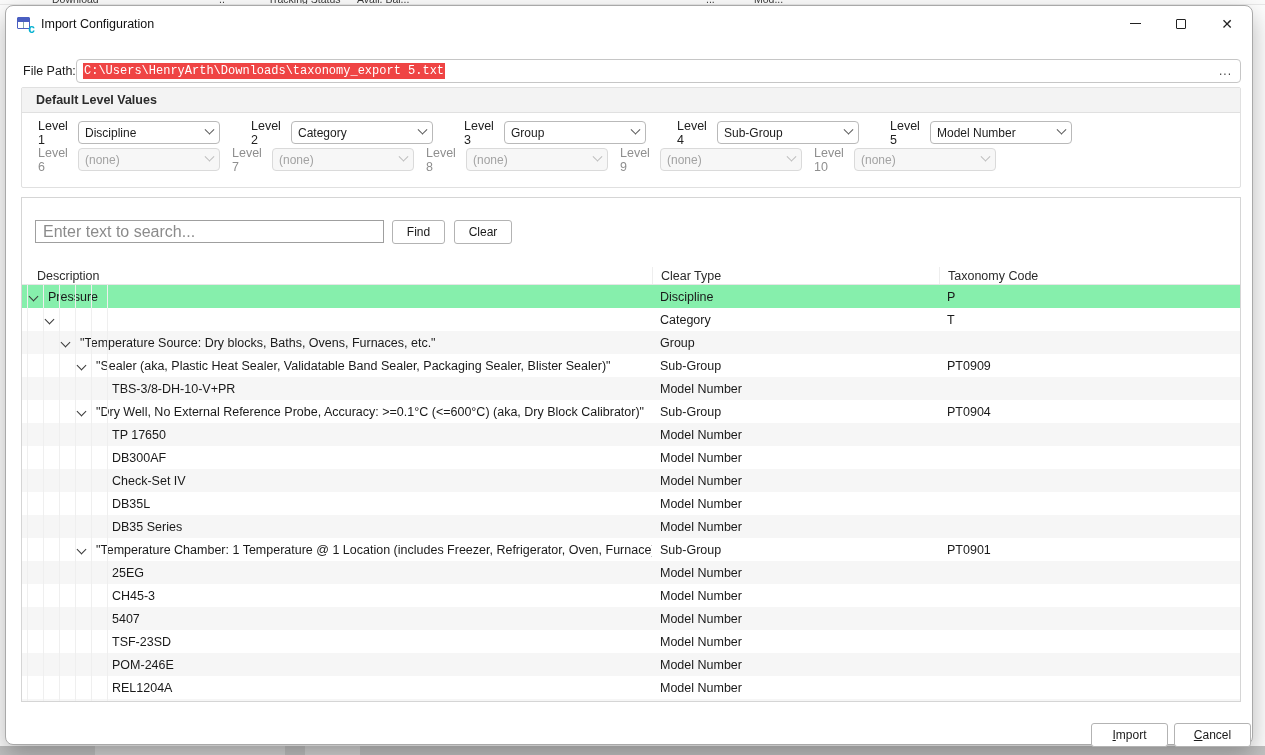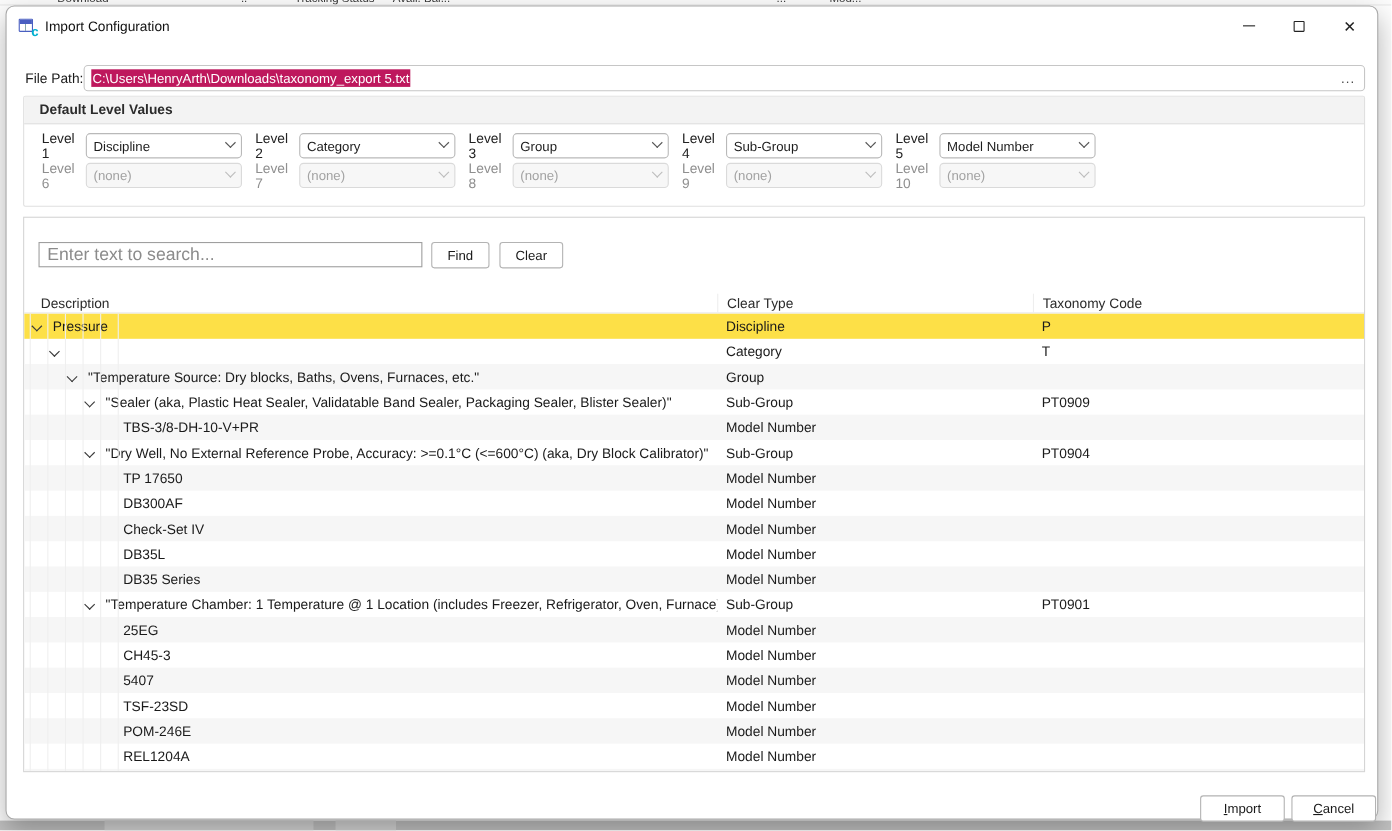--- a/index.html
+++ b/index.html
@@ -32,30 +32,30 @@
   .win-btn { width:46px; height:33px; display:flex; align-items:center; justify-content:center; cursor:default; }
   .glyph-min { width:11px; height:0; border-top:1.2px solid #222; }
   .glyph-max { width:10px; height:10px; border:1.2px solid #222; border-radius:1px; }
   .glyph-close { font-size:14px; color:#222; line-height:1; }
 
   
   #filepath-label { position:absolute; left:17px; top:58px; }
   #filepath-input { position:absolute; left:70px; top:53px; width:1165px; height:24px;
                     border:1px solid #c6c6c6; border-radius:4px; background:#fff;
                     display:flex; align-items:center; padding:0 6px; }
-  #filepath-value { background:#be185d; color:#ffffff; padding:1px 1px; font-size:12px; white-space:nowrap; }
+  #filepath-value { background:#ef4444; color:#ffffff; padding:1px 1px; font-size:12px; white-space:nowrap;font-family:Liberation Mono, monospace; }
   #browse-btn { position:absolute; right:8px; top:4px; color:#444; font-size:12px; letter-spacing:1px; cursor:default; }
 
   
   #levels-box { position:absolute; left:15px; top:81px; width:1220px; height:101px;
                 border:1px solid #e0e0e0; border-radius:2px; background:#fff; }
   #levels-header { height:25px; background:#f3f3f3; border-bottom:1px solid #e0e0e0;
                    display:flex; align-items:center; padding-left:14px; font-weight:bold; color:#2b2b2b; }
   .levels-row { position:absolute; left:0; right:0; height:23px; display:flex; padding-left:16px; }
-  #levels-row-1 { top:33px; } #levels-row-2 { top:60px; }
+  #levels-row-1 { top:33px;gap:19px; } #levels-row-2 { top:60px; }
   .level-cell { width:194px; flex:none; display:flex; align-items:center; }
   .lvl-label { width:40px; flex:none; color:#222; }
   .select { width:142px; height:23px; border:1px solid #b9b9b9; border-radius:4px; background:#fff;
             display:flex; align-items:center; padding:0 6px; cursor:default; }
   .select .sel-val { flex:1; font-size:12px; color:#1c1c1c; white-space:nowrap; overflow:hidden; }
   .chev { width:7px; height:7px; border-right:1.3px solid #555; border-bottom:1.3px solid #555;
           transform:rotate(45deg) translate(-2px,-2px); flex:none; }
   .level-cell.disabled .lvl-label { color:#8f8f8f; }
   .select.disabled { background:#f7f7f7; border-color:#dadada; }
   .select.disabled .sel-val { color:#a3a3a3; }
@@ -77,21 +77,21 @@
   .tgrid { display:grid; grid-template-columns:630px 287px 1fr; }
   #tree-header { position:absolute; left:0; right:0; top:59px; height:28px; border-bottom:1px solid #e6e6e6; }
   #tree-header .hcell { display:flex; align-items:center; color:#2b2b2b;margin-top:10px; }
   #tree-header .hcell:nth-child(1) { padding-left:15px; }
   #tree-header .hcell:nth-child(2), #tree-header .hcell:nth-child(3)
       { padding-left:8px; border-left:1px solid #eeeeee; }
 
   #tree-body { position:absolute; left:0; right:0; top:87px; bottom:0; overflow:hidden; }
   .trow { height:23px; align-items:center; }
   .trow.alt { background:#f6f6f6; }
-  .trow.sel { background:#fde047; }
+  .trow.sel { background:#86efac; }
   .trow .desc { position:relative; display:flex; align-items:center; height:23px;
                 white-space:nowrap; overflow:hidden; }
   .trow .ntype, .trow .tcode { padding-left:8px; white-space:nowrap; }
   .tree-chev { position:absolute; top:8px; width:7px; height:7px;
                border-right:1.4px solid #3a3a3a; border-bottom:1.4px solid #3a3a3a;
                transform:rotate(45deg); }
   .indent-guide { position:absolute; top:0; bottom:0; width:0; border-left:1px solid #efefef;
                   pointer-events:none; z-index:2; }
   #partial-row { height:4px; overflow:hidden; }
 

